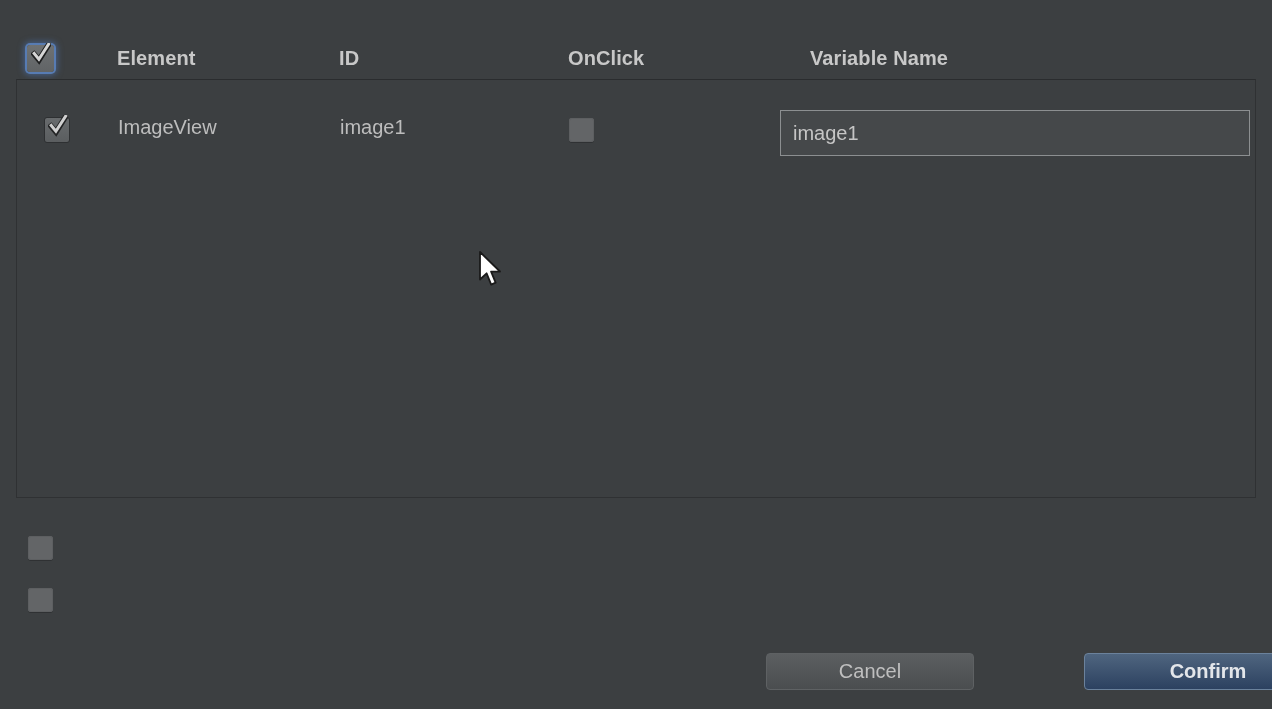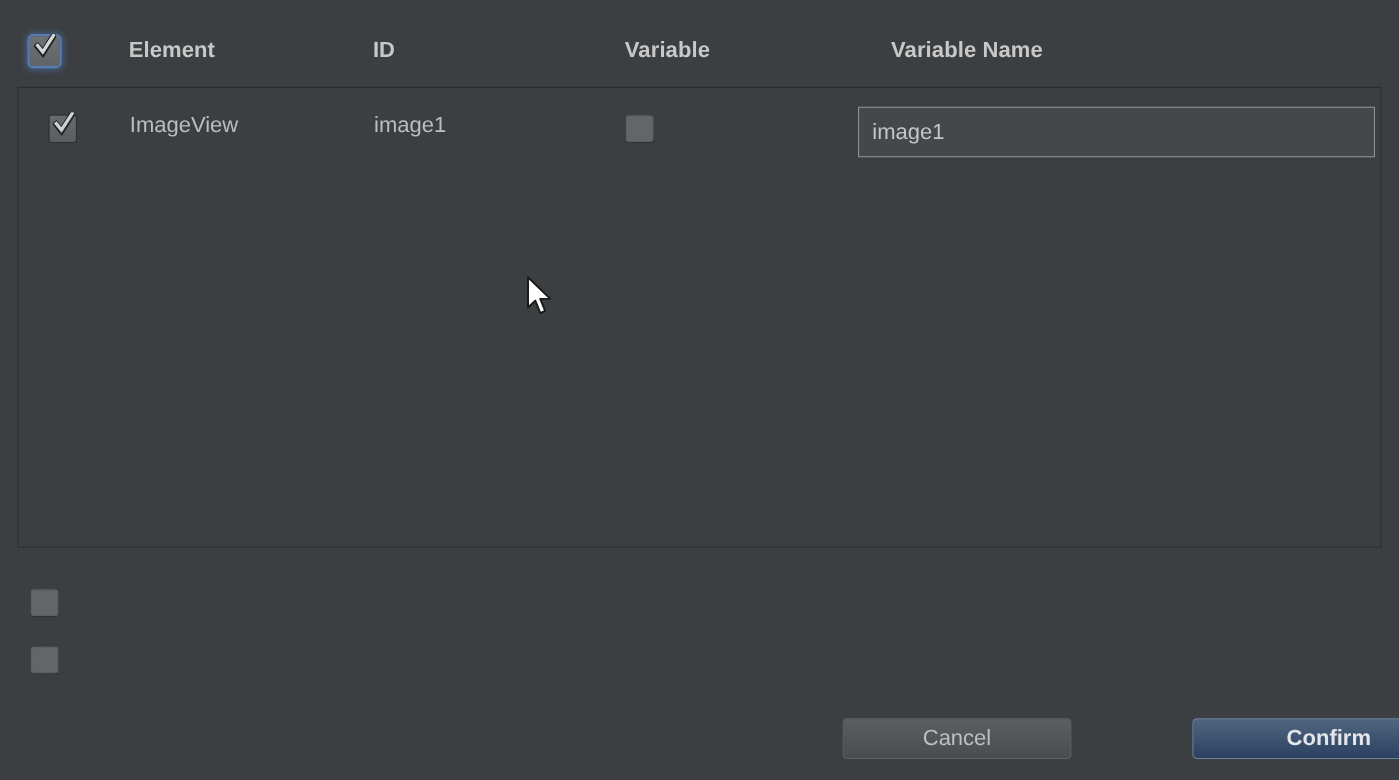--- a/index.html
+++ b/index.html
@@ -14,21 +14,21 @@
     overflow: hidden;
     font-family: "Liberation Sans", sans-serif;
     color: #bbbbbb;
     -webkit-font-smoothing: antialiased;
   }
 
   
   .table-header {
     position: absolute;
     left: 0;
-    top: 4px;
+    top: 16px;
     width: 1272px;
     height: 79px;
     background: #3c3f41;
   }
   .hdr-cell {
     position: absolute;
     top: 31px;
     font-size: 20px;
     font-weight: bold;
     color: #c8c8c8;
@@ -70,21 +70,21 @@
     height: 419px;
     box-sizing: border-box;
     border: 1px solid #2f3133;
     border-top-color: #2a2c2e;
     background: #3c3f41;
   }
 
   .row {
     position: absolute;
     left: 0;
-    top: 0;
+    top: 13px;
     width: 1238px;
     height: 65px;
   }
   .row-cell {
     position: absolute;
     top: 23px;
     font-size: 20px;
     color: #bdbdbd;
     white-space: nowrap;
   }
@@ -215,21 +215,21 @@
 
   <div class="cb-master">
     <svg class="tick" viewBox="0 0 20 22">
       <path d="M3 11 L8 17 L18 1" stroke="#1e1f20" stroke-width="5.5" fill="none" stroke-linecap="square" stroke-linejoin="miter"></path>
       <path d="M3.2 10.4 L7.9 16.2 L17.6 1.2" stroke="#d6d6d6" stroke-width="3" fill="none" stroke-linecap="square" stroke-linejoin="miter"></path>
     </svg>
   </div>
 
   <div class="hdr-cell hdr-element">Element</div>
   <div class="hdr-cell hdr-id">ID</div>
-  <div class="hdr-cell hdr-onclick">Variable</div>
+  <div class="hdr-cell hdr-onclick">OnClick</div>
   <div class="hdr-cell hdr-varname">Variable Name</div>
 </div>
 
 <div class="table-box">
 
   <div class="row">
 
     <div class="cb-row">
       <svg class="tick" viewBox="0 0 20 22">
         <path d="M3 11 L8 17 L18 1" stroke="#232425" stroke-width="5.5" fill="none" stroke-linecap="square" stroke-linejoin="miter"></path>

